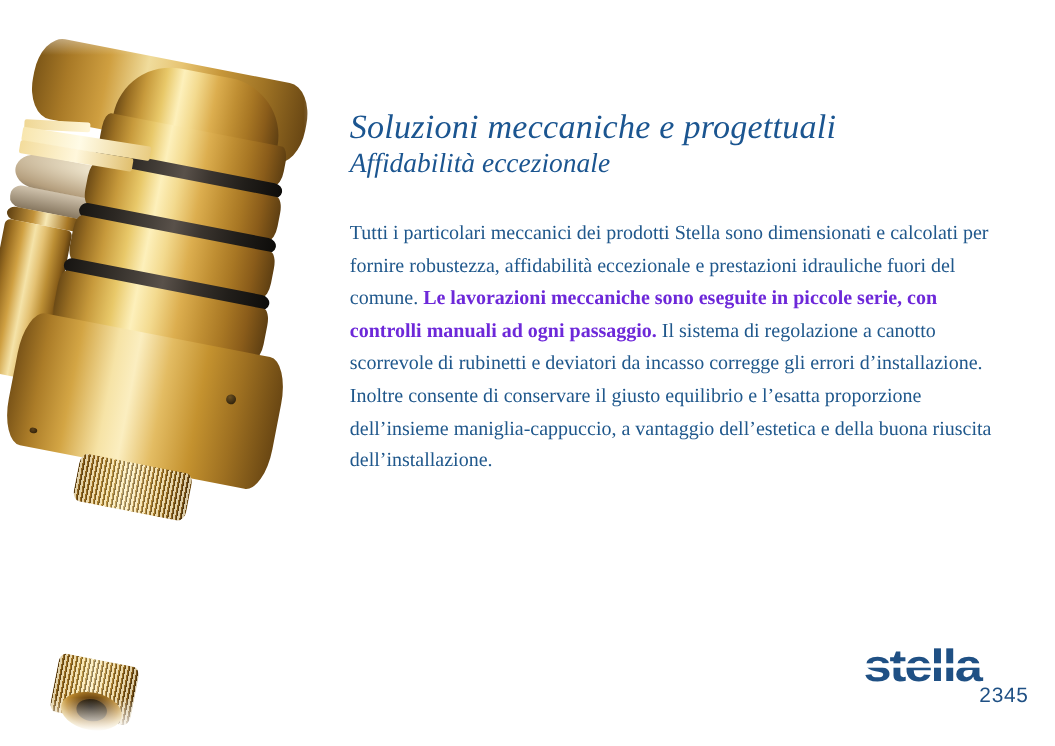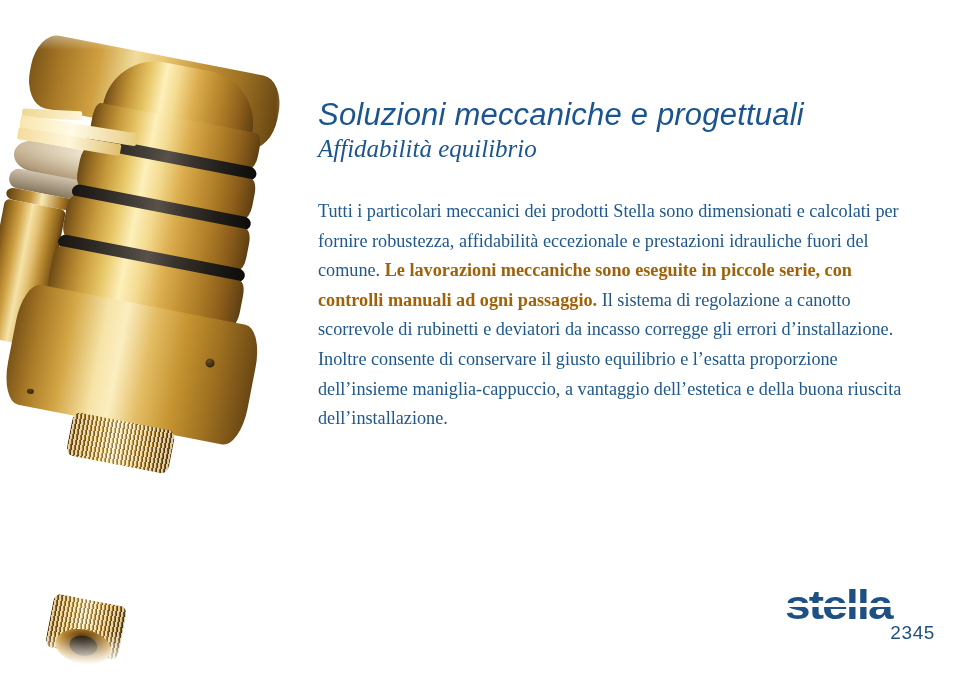--- a/index.html
+++ b/index.html
@@ -208,21 +208,21 @@
   }
 
   
   .content {
     position: absolute;
     left: 318px;
     top: 98px;
     width: 602px;
   }
   .headline {
-    font-family: Liberation Sans, sans-serif;
+    font-family: Liberation Serif, serif;
     font-style: italic;
     font-size: 31px;
     line-height: 34px;
     color: #1b5590;
     letter-spacing: .2px;
     white-space: nowrap;
   }
   .subhead {
     font-family: "Liberation Serif", serif;
     font-style: italic;
@@ -236,21 +236,21 @@
     margin-top: 34px;
     font-family: "Liberation Serif", serif;
     font-size: 18.2px;
     line-height: 29.6px;
     color: #20588c;
     width: 600px;
     text-align: left;
   }
   .body-copy b {
     font-weight: bold;
-    color: #a16207;
+    color: #6d28d9;
   }
 
   
   .logo-block {
     position: absolute;
     left: 785px;
     top: 586px;
     width: 150px;
     height: 58px;
   }
@@ -325,21 +325,21 @@
       <div class="tip-face"></div>
       <div class="tip-hole"></div>
     </div>
     <div class="photo-fade-t"></div>
     <div class="photo-fade-b"></div>
     <div class="photo-fade-r"></div>
   </div>
 
   <div class="content">
     <div class="headline">Soluzioni meccaniche e progettuali</div>
-    <div class="subhead">Affidabilità equilibrio</div>
+    <div class="subhead">Affidabilità eccezionale</div>
 
     <p class="body-copy">
       <span>Tutti i particolari meccanici dei prodotti Stella sono dimensionati e calcolati per fornire robustezza, affidabilità eccezionale e prestazioni idrauliche fuori del comune. </span><b>Le lavorazioni meccaniche sono eseguite in piccole serie, con controlli manuali ad ogni passaggio.</b><span> Il sistema di regolazione a canotto scorrevole di rubinetti e deviatori da incasso corregge gli errori d’installazione. Inoltre consente di conservare il giusto equilibrio e l’esatta proporzione dell’insieme maniglia-cappuccio, a vantaggio dell’estetica e della buona riuscita dell’installazione.</span>
     </p>
   </div>
 
   <div class="logo-block">
     <span class="logo-word">stella</span>
     <span class="logo-stripe"></span>
     <span class="logo-year">2345</span>

